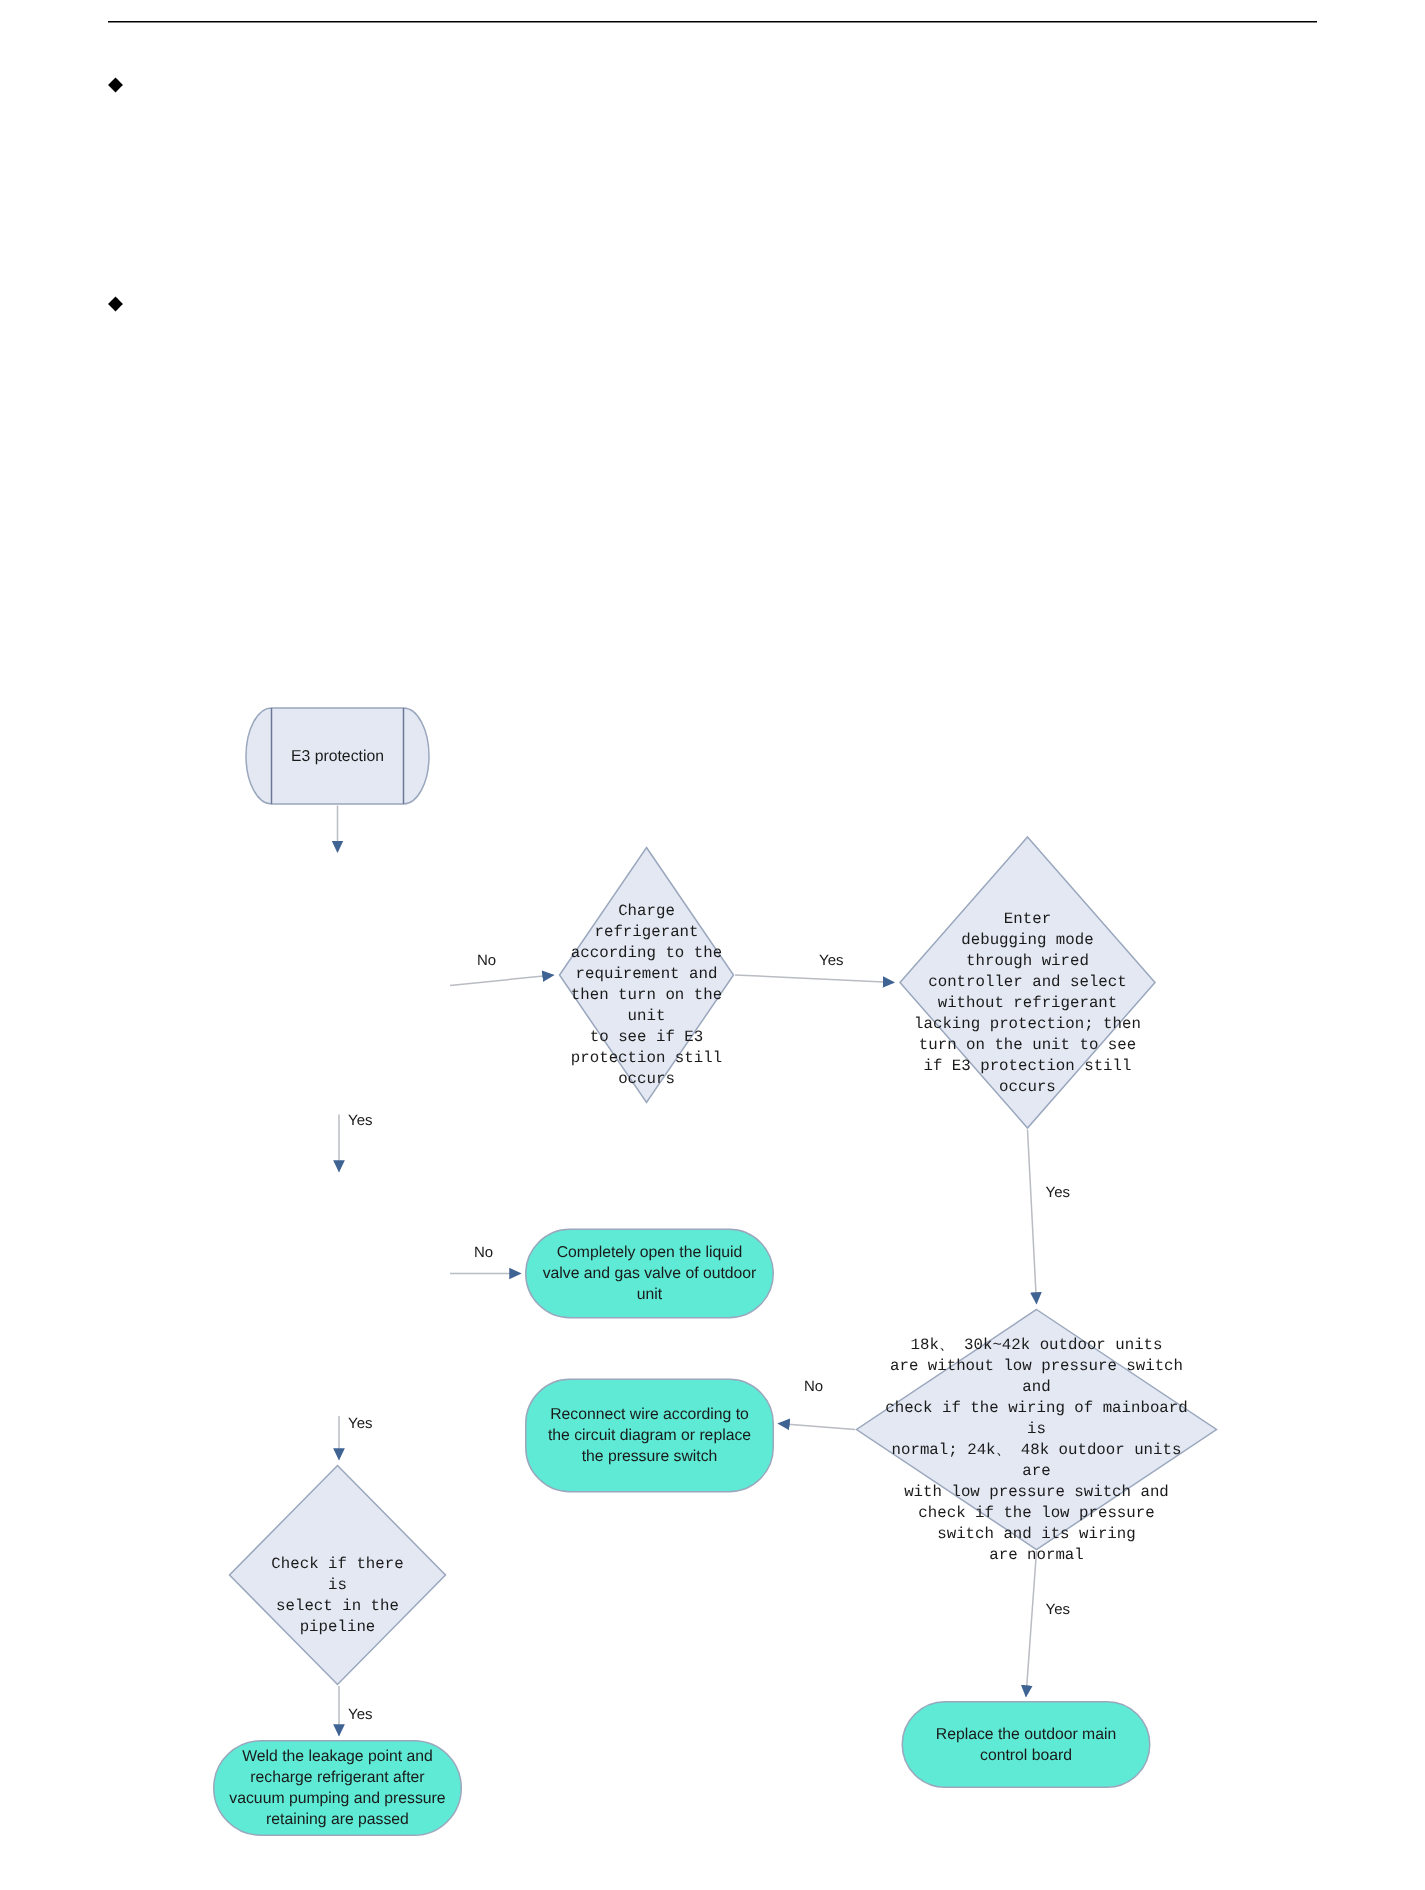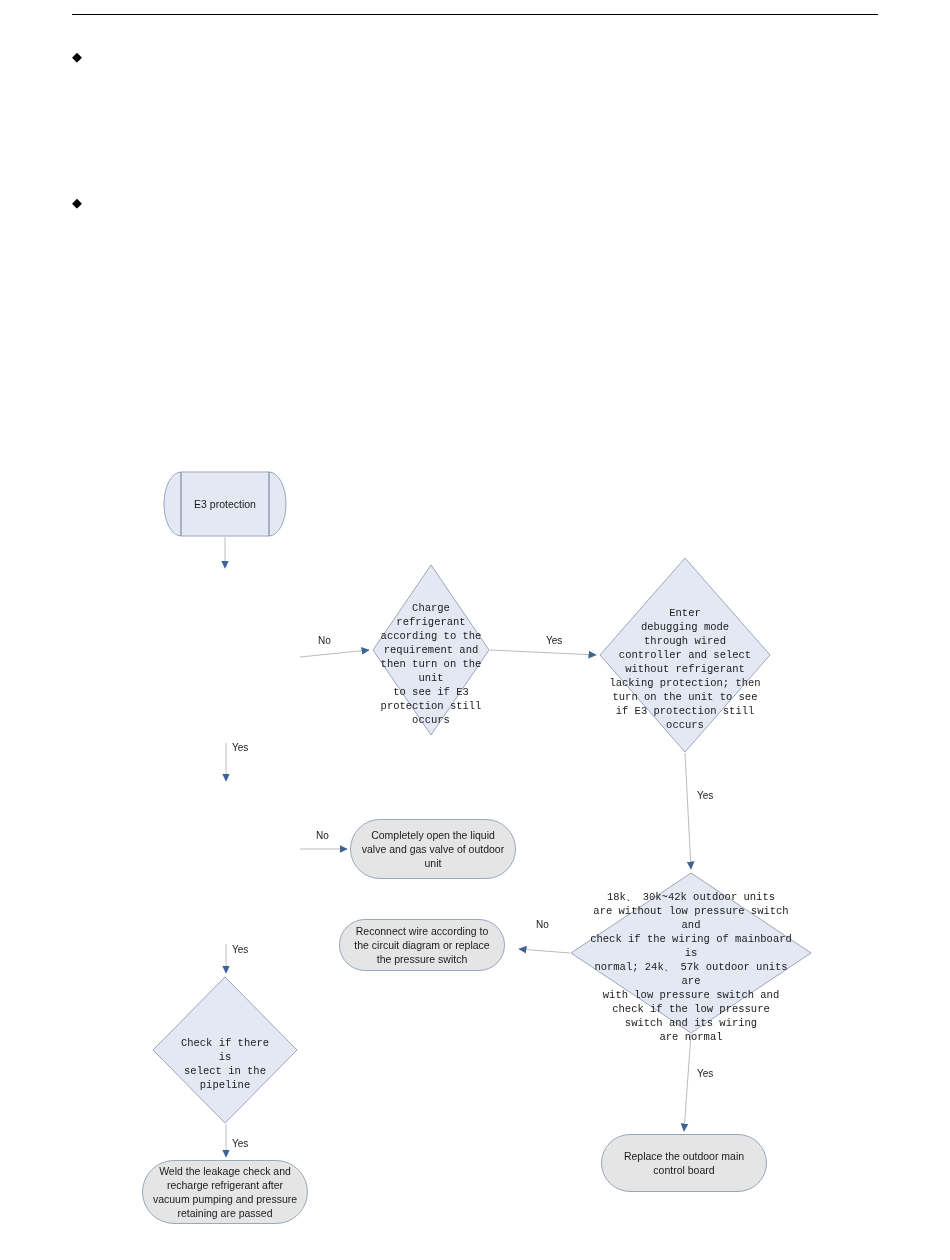--- a/index.html
+++ b/index.html
@@ -69,21 +69,21 @@
     text-align: center;
     font-size: 10.5px;
     line-height: 14px;
     color: #1a1a1a;
     box-sizing: border-box;
     font-family: Liberation Mono, monospace;
   }
   
   .terminator {
     position: absolute;
-    background: #e5e5e5;
+    background: #5eead4;
     border: 1px solid #9aa7bd;
     box-sizing: border-box;
     display: flex;
     align-items: center;
     justify-content: center;
     text-align: center;
     font-size: 10.5px;
     line-height: 14px;
     color: #1a1a1a;
     z-index: 3;
@@ -208,35 +208,35 @@
       </div>
     </div>
 
 
     <div class="terminator" style="left:350px; top:795px; width:166px; height:60px; border-radius:30px;">
       <span class="node-text">Completely open the liquid
 valve and gas valve of outdoor
 unit</span>
     </div>
 
-    <div class="terminator" style="left:339px; top:895px; width:166px; height:52px; border-radius:30px;">
+    <div class="terminator" style="left:350px; top:895px; width:166px; height:76px; border-radius:30px;">
       <span class="node-text">Reconnect wire according to
 the circuit diagram or replace
 the pressure switch</span>
     </div>
 
     <div class="diamond-wrap" style="left:570px; top:848px; width:242px; height:162px;">
       <svg width="242" height="162" viewBox="0 0 242 162">
         <path d="M121,1 L241,81 L121,161 L1,81 Z" fill="#e3e8f3" stroke="#9aa7bd" stroke-width="1"></path>
       </svg>
       <div class="diamond-label" style="padding:0 10px;">
         <span class="node-text">18k、 30k~42k outdoor units
 are without low pressure switch and
 check if the wiring of mainboard is
-normal; 24k、 57k outdoor units are
+normal; 24k、 48k outdoor units are
 with low pressure switch and
 check if the low pressure
 switch and its wiring
 are normal</span>
       </div>
     </div>
 
     <div class="diamond-wrap" style="left:152px; top:952px; width:146px; height:148px;">
       <svg width="146" height="148" viewBox="0 0 146 148">
         <path d="M73,1 L145,74 L73,147 L1,74 Z" fill="#e3e8f3" stroke="#9aa7bd" stroke-width="1"></path>
@@ -247,21 +247,21 @@
 pipeline</span>
       </div>
     </div>
 
     <div class="terminator" style="left:601px; top:1110px; width:166px; height:58px; border-radius:29px;">
       <span class="node-text">Replace the outdoor main
 control board</span>
     </div>
 
     <div class="terminator" style="left:142px; top:1136px; width:166px; height:64px; border-radius:32px;">
-      <span class="node-text">Weld the leakage check and
+      <span class="node-text">Weld the leakage point and
 recharge refrigerant after
 vacuum pumping and pressure
 retaining are passed</span>
     </div>
 
     <div class="edge-label" style="left:318px; top:611px;">No</div>
     <div class="edge-label" style="left:546px; top:611px;">Yes</div>
     <div class="edge-label" style="left:232px; top:718px;">Yes</div>
     <div class="edge-label" style="left:697px; top:766px;">Yes</div>
     <div class="edge-label" style="left:316px; top:806px;">No</div>

